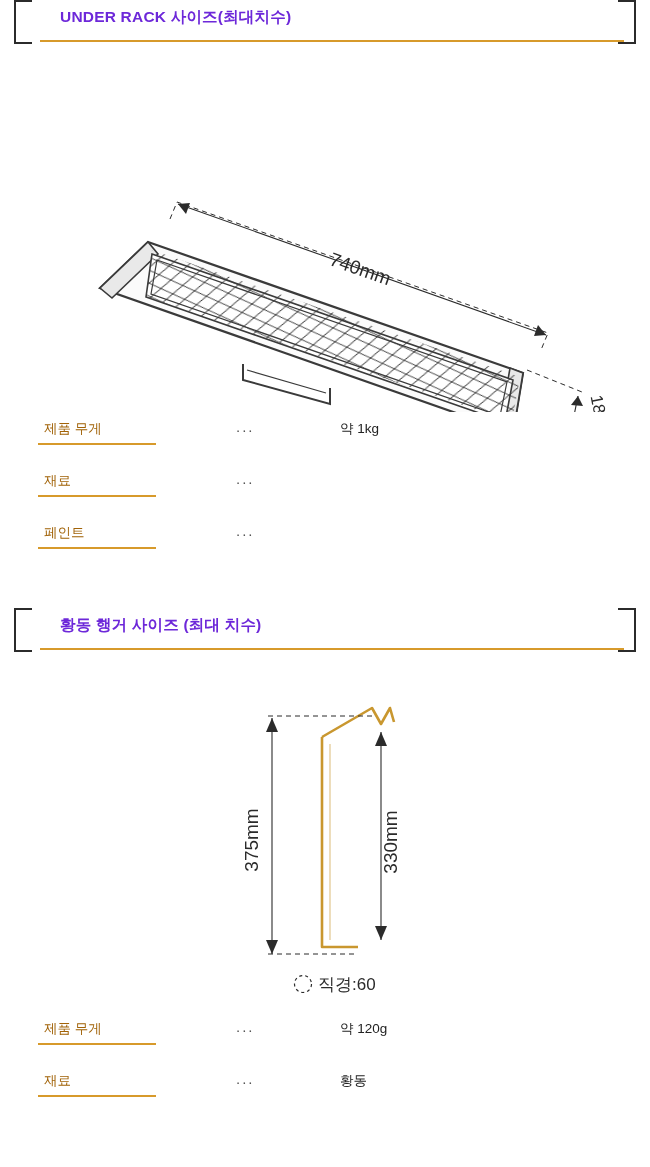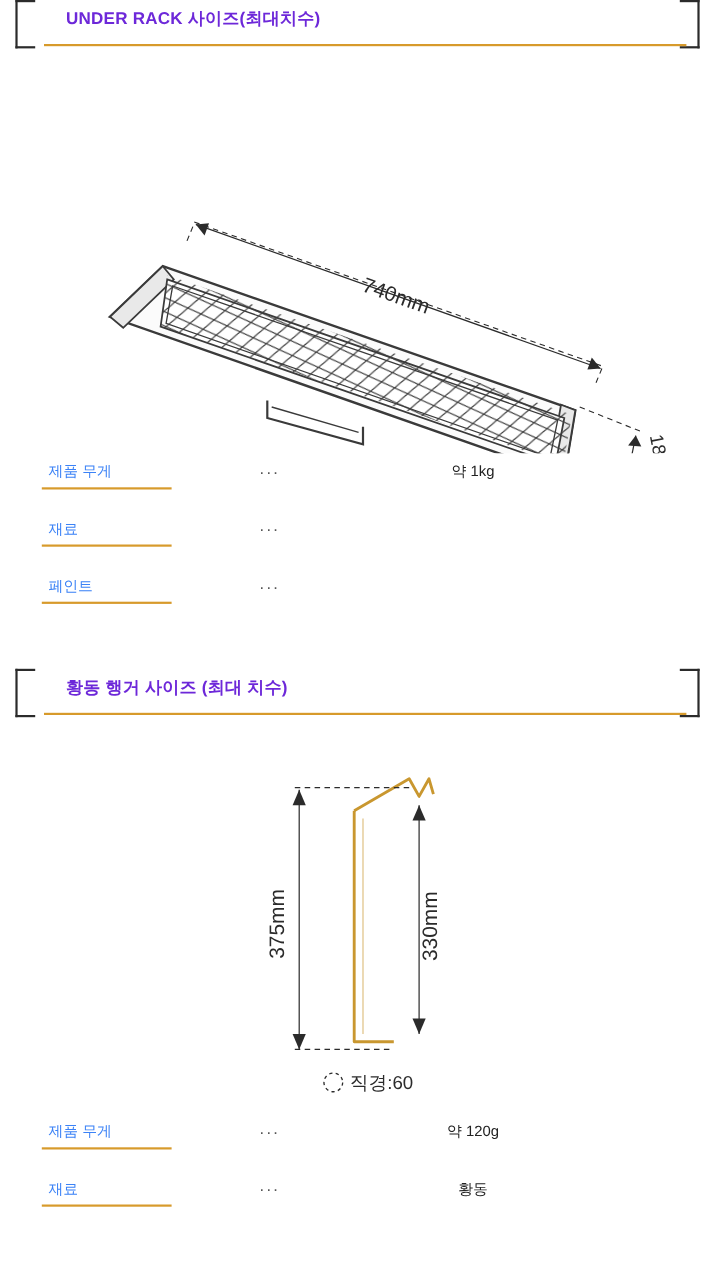--- a/index.html
+++ b/index.html
@@ -69,21 +69,21 @@
   }
   .spec-row {
     position: relative;
     height: 52px;
   }
   .spec-label {
     position: absolute;
     left: 44px;
     top: 8px;
     font-size: 13.5px;
-    color: #3b82f6;
+    color: #a16207;
     white-space: nowrap;
   }
   .spec-label-rule {
     position: absolute;
     left: 38px;
     top: 31px;
     width: 118px;
     height: 2px;
     background: #d79a2b;
   }
@@ -93,21 +93,21 @@
     top: 6px;
     font-size: 15px;
     letter-spacing: 2px;
     color: #555;
   }
   .spec-value {
     position: absolute;
     left: 340px;
     top: 8px;
     width: 180px;
-    text-align: center;
+    text-align: left;
     font-size: 13.5px;
     color: #222;
     white-space: nowrap;
   }
 
   
   .fig {
     position: relative;
     width: 650px;
   }

